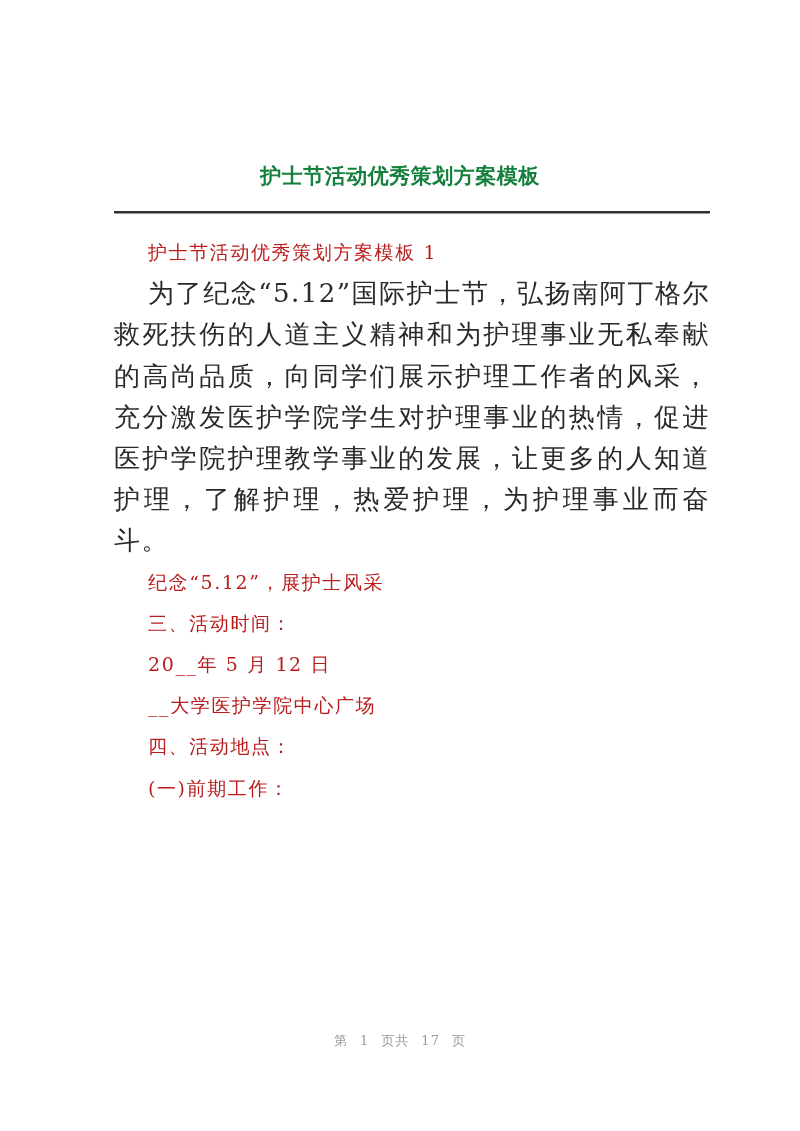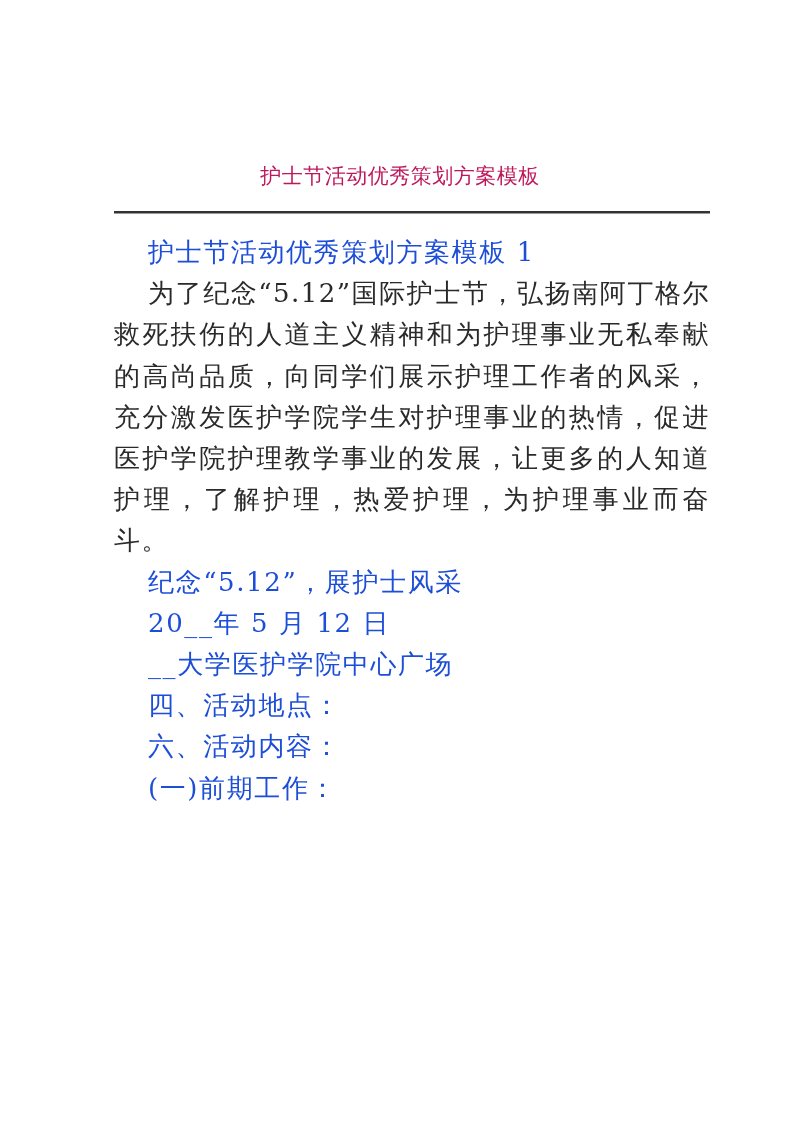--- a/index.html
+++ b/index.html
@@ -22,47 +22,47 @@
       height: 1131px;
       background: #ffffff;
     }
     .doc-title {
       position: absolute;
       left: 0;
       width: 800px;
       top: 162px;
       text-align: center;
       font-family: "DejaVu Sans", "Liberation Sans", sans-serif;
-      font-weight: normal;
+      font-weight: bold;
       font-size: 21px;
       letter-spacing: 0.5px;
-      color: #be185d;
+      color: #15803d;
     }
     .title-rule {
       position: absolute;
       left: 114px;
       width: 596px;
       top: 211px;
       height: 0;
       border-top: 2px solid #333333;
       box-shadow: 0 1px 0 #9a9a9a;
     }
     .body-text {
       position: absolute;
       left: 114px;
       top: 232px;
       width: 596px;
     }
     .line {
-      font-size: 26px;
+      font-size: 19px;
       line-height: 41.2px;
       height: 41.2px;
       white-space: nowrap;
       letter-spacing: 1.6px;
-      color: #1d4ed8;
+      color: #b91c1c;
     }
     .indent {
       padding-left: 34px;
     }
     .para {
       font-size: 26px;
       line-height: 41.2px;
       letter-spacing: 1.45px;
       color: #2a2a2a;
       text-indent: 34px;
@@ -87,21 +87,24 @@
 
 <div class="page">
 
   <div class="doc-title">护士节活动优秀策划方案模板</div>
   <div class="title-rule"></div>
 
   <div class="body-text">
     <div class="line indent">护士节活动优秀策划方案模板 1</div>
     <div class="para">为了纪念“5.12”国际护士节，弘扬南阿丁格尔救死扶伤的人道主义精神和为护理事业无私奉献的高尚品质，向同学们展示护理工作者的风采，充分激发医护学院学生对护理事业的热情，促进医护学院护理教学事业的发展，让更多的人知道护理，了解护理，热爱护理，为护理事业而奋斗。</div>
     <div class="line indent">纪念“5.12”，展护士风采</div>
+    <div class="line indent">三、活动时间：</div>
     <div class="line indent">20__年 5 月 12 日</div>
     <div class="line indent">__大学医护学院中心广场</div>
     <div class="line indent">四、活动地点：</div>
-    <div class="line indent">六、活动内容：</div>
     <div class="line indent">(一)前期工作：</div>
   </div>
 
+  <div class="footer">
+    <span>第</span><span>1</span><span>页共</span><span>17</span><span>页</span>
+  </div>
 
 </div>
 
 </body></html>

